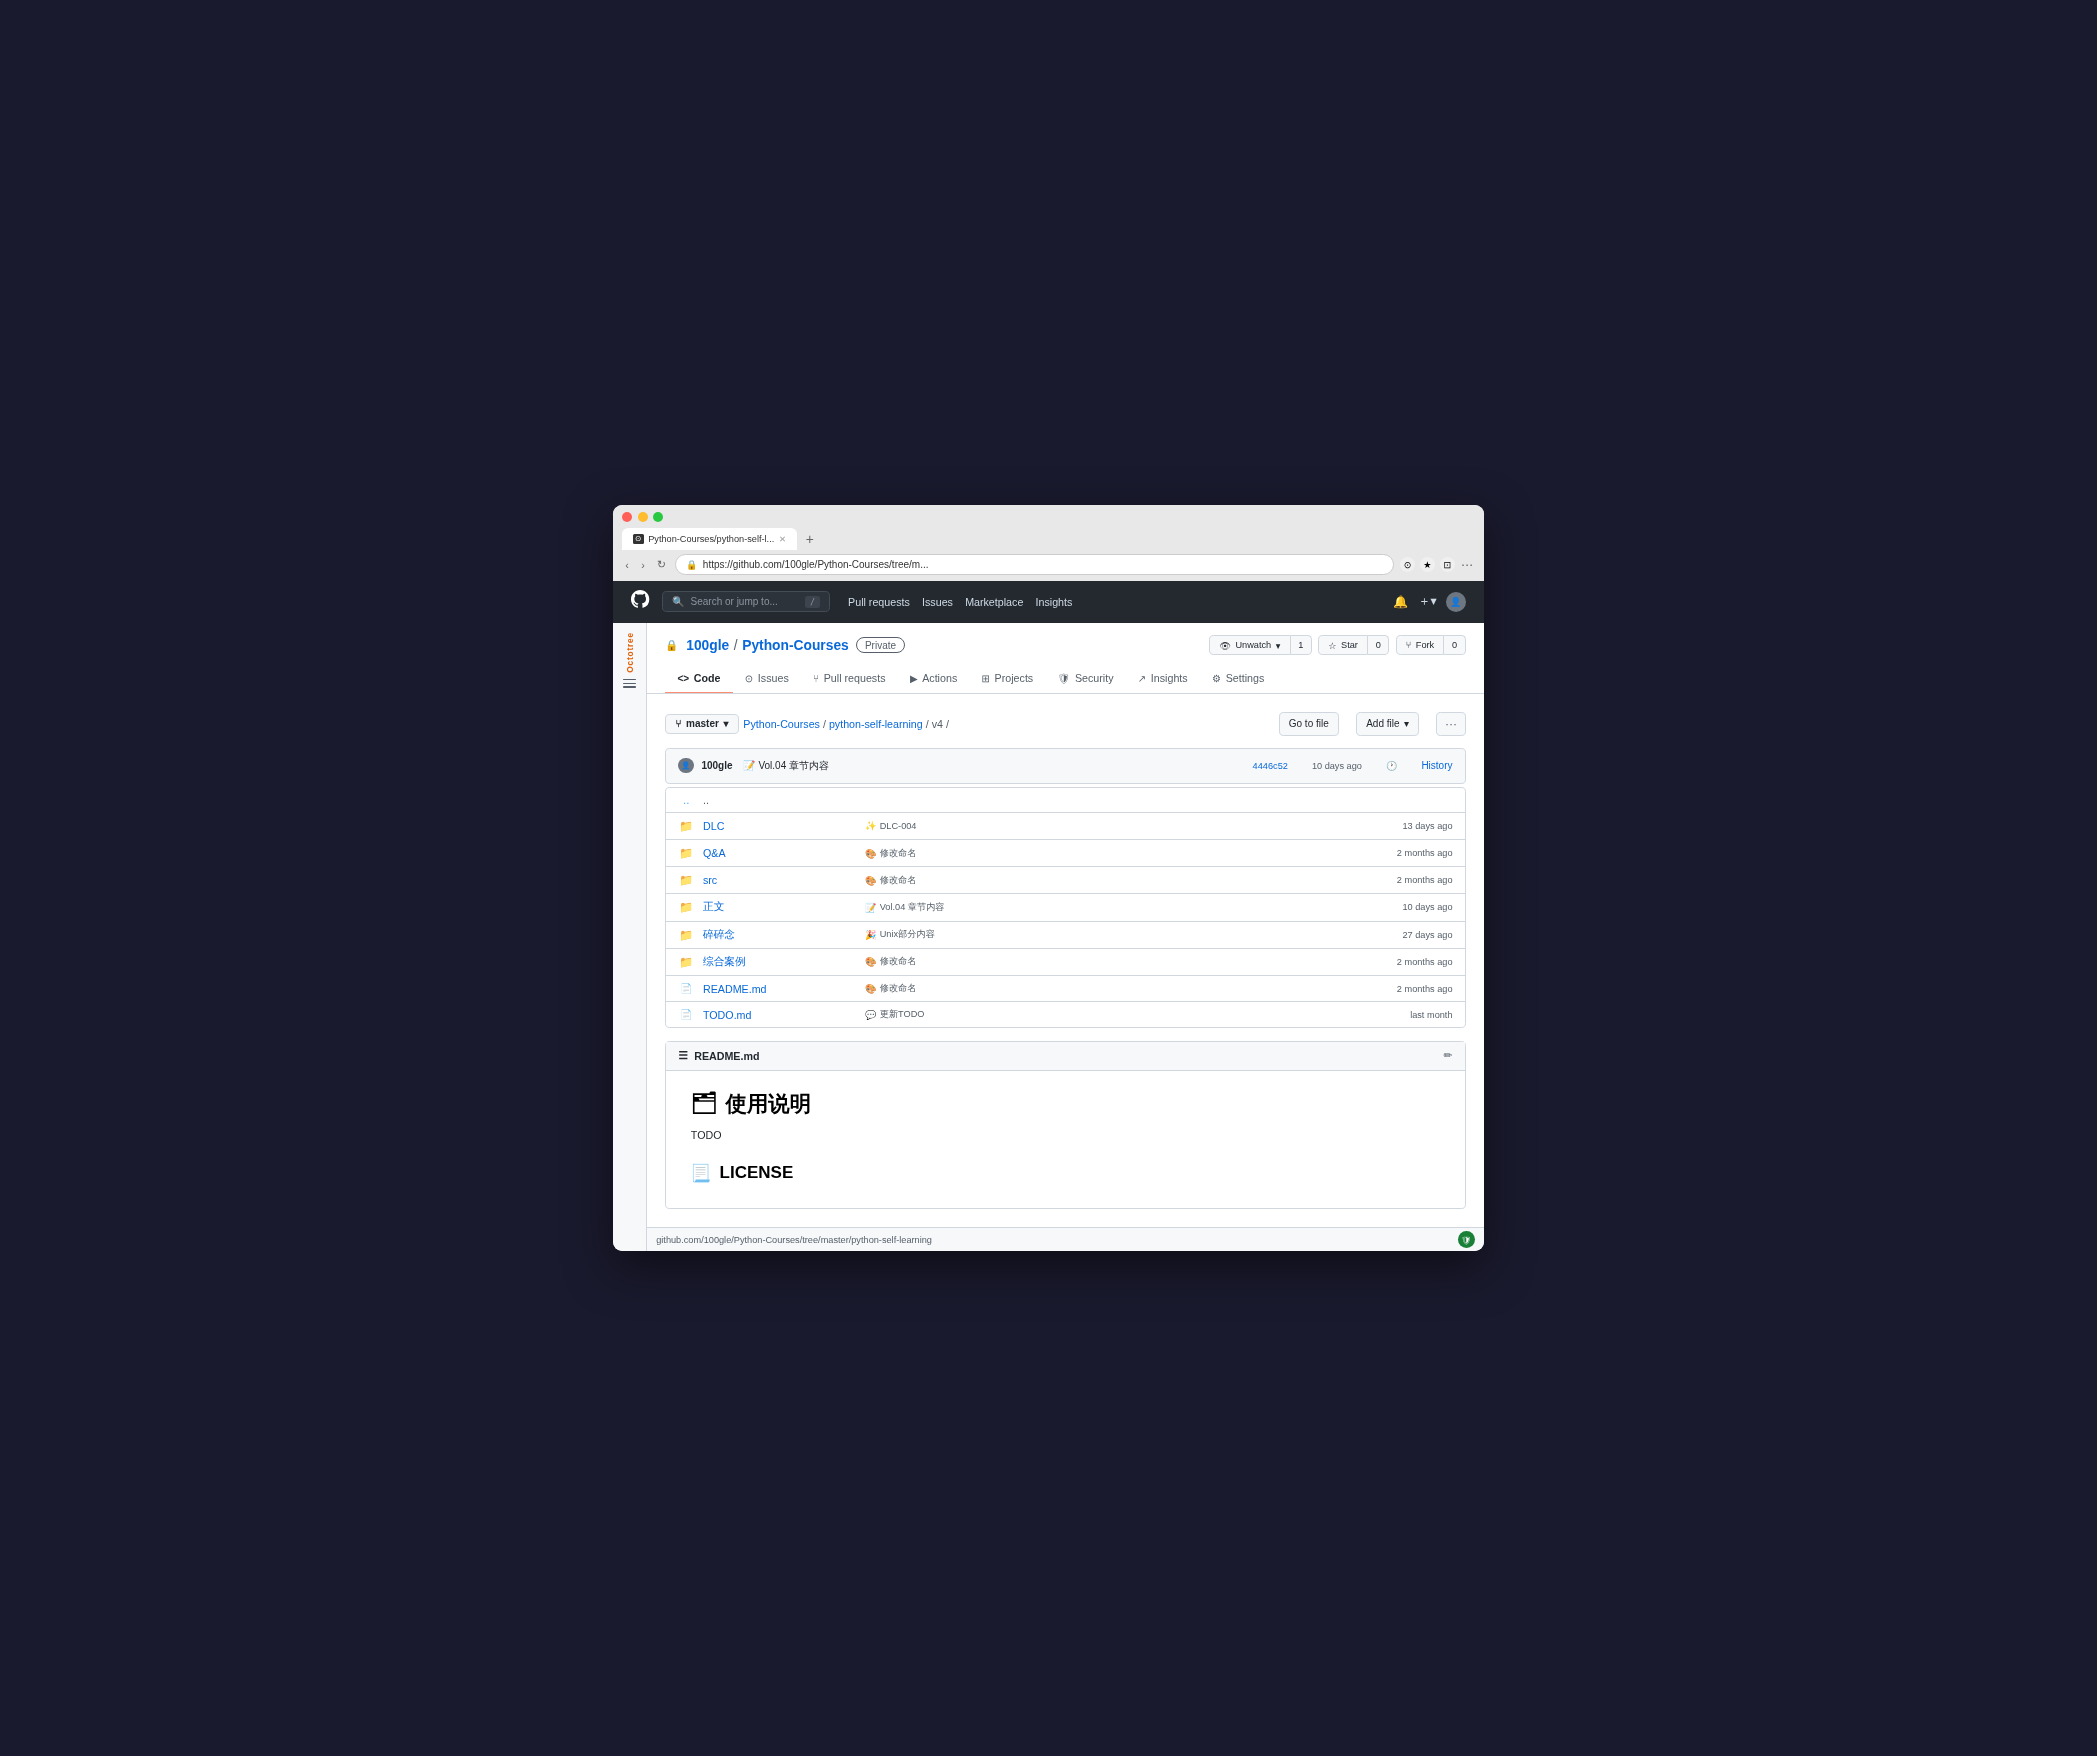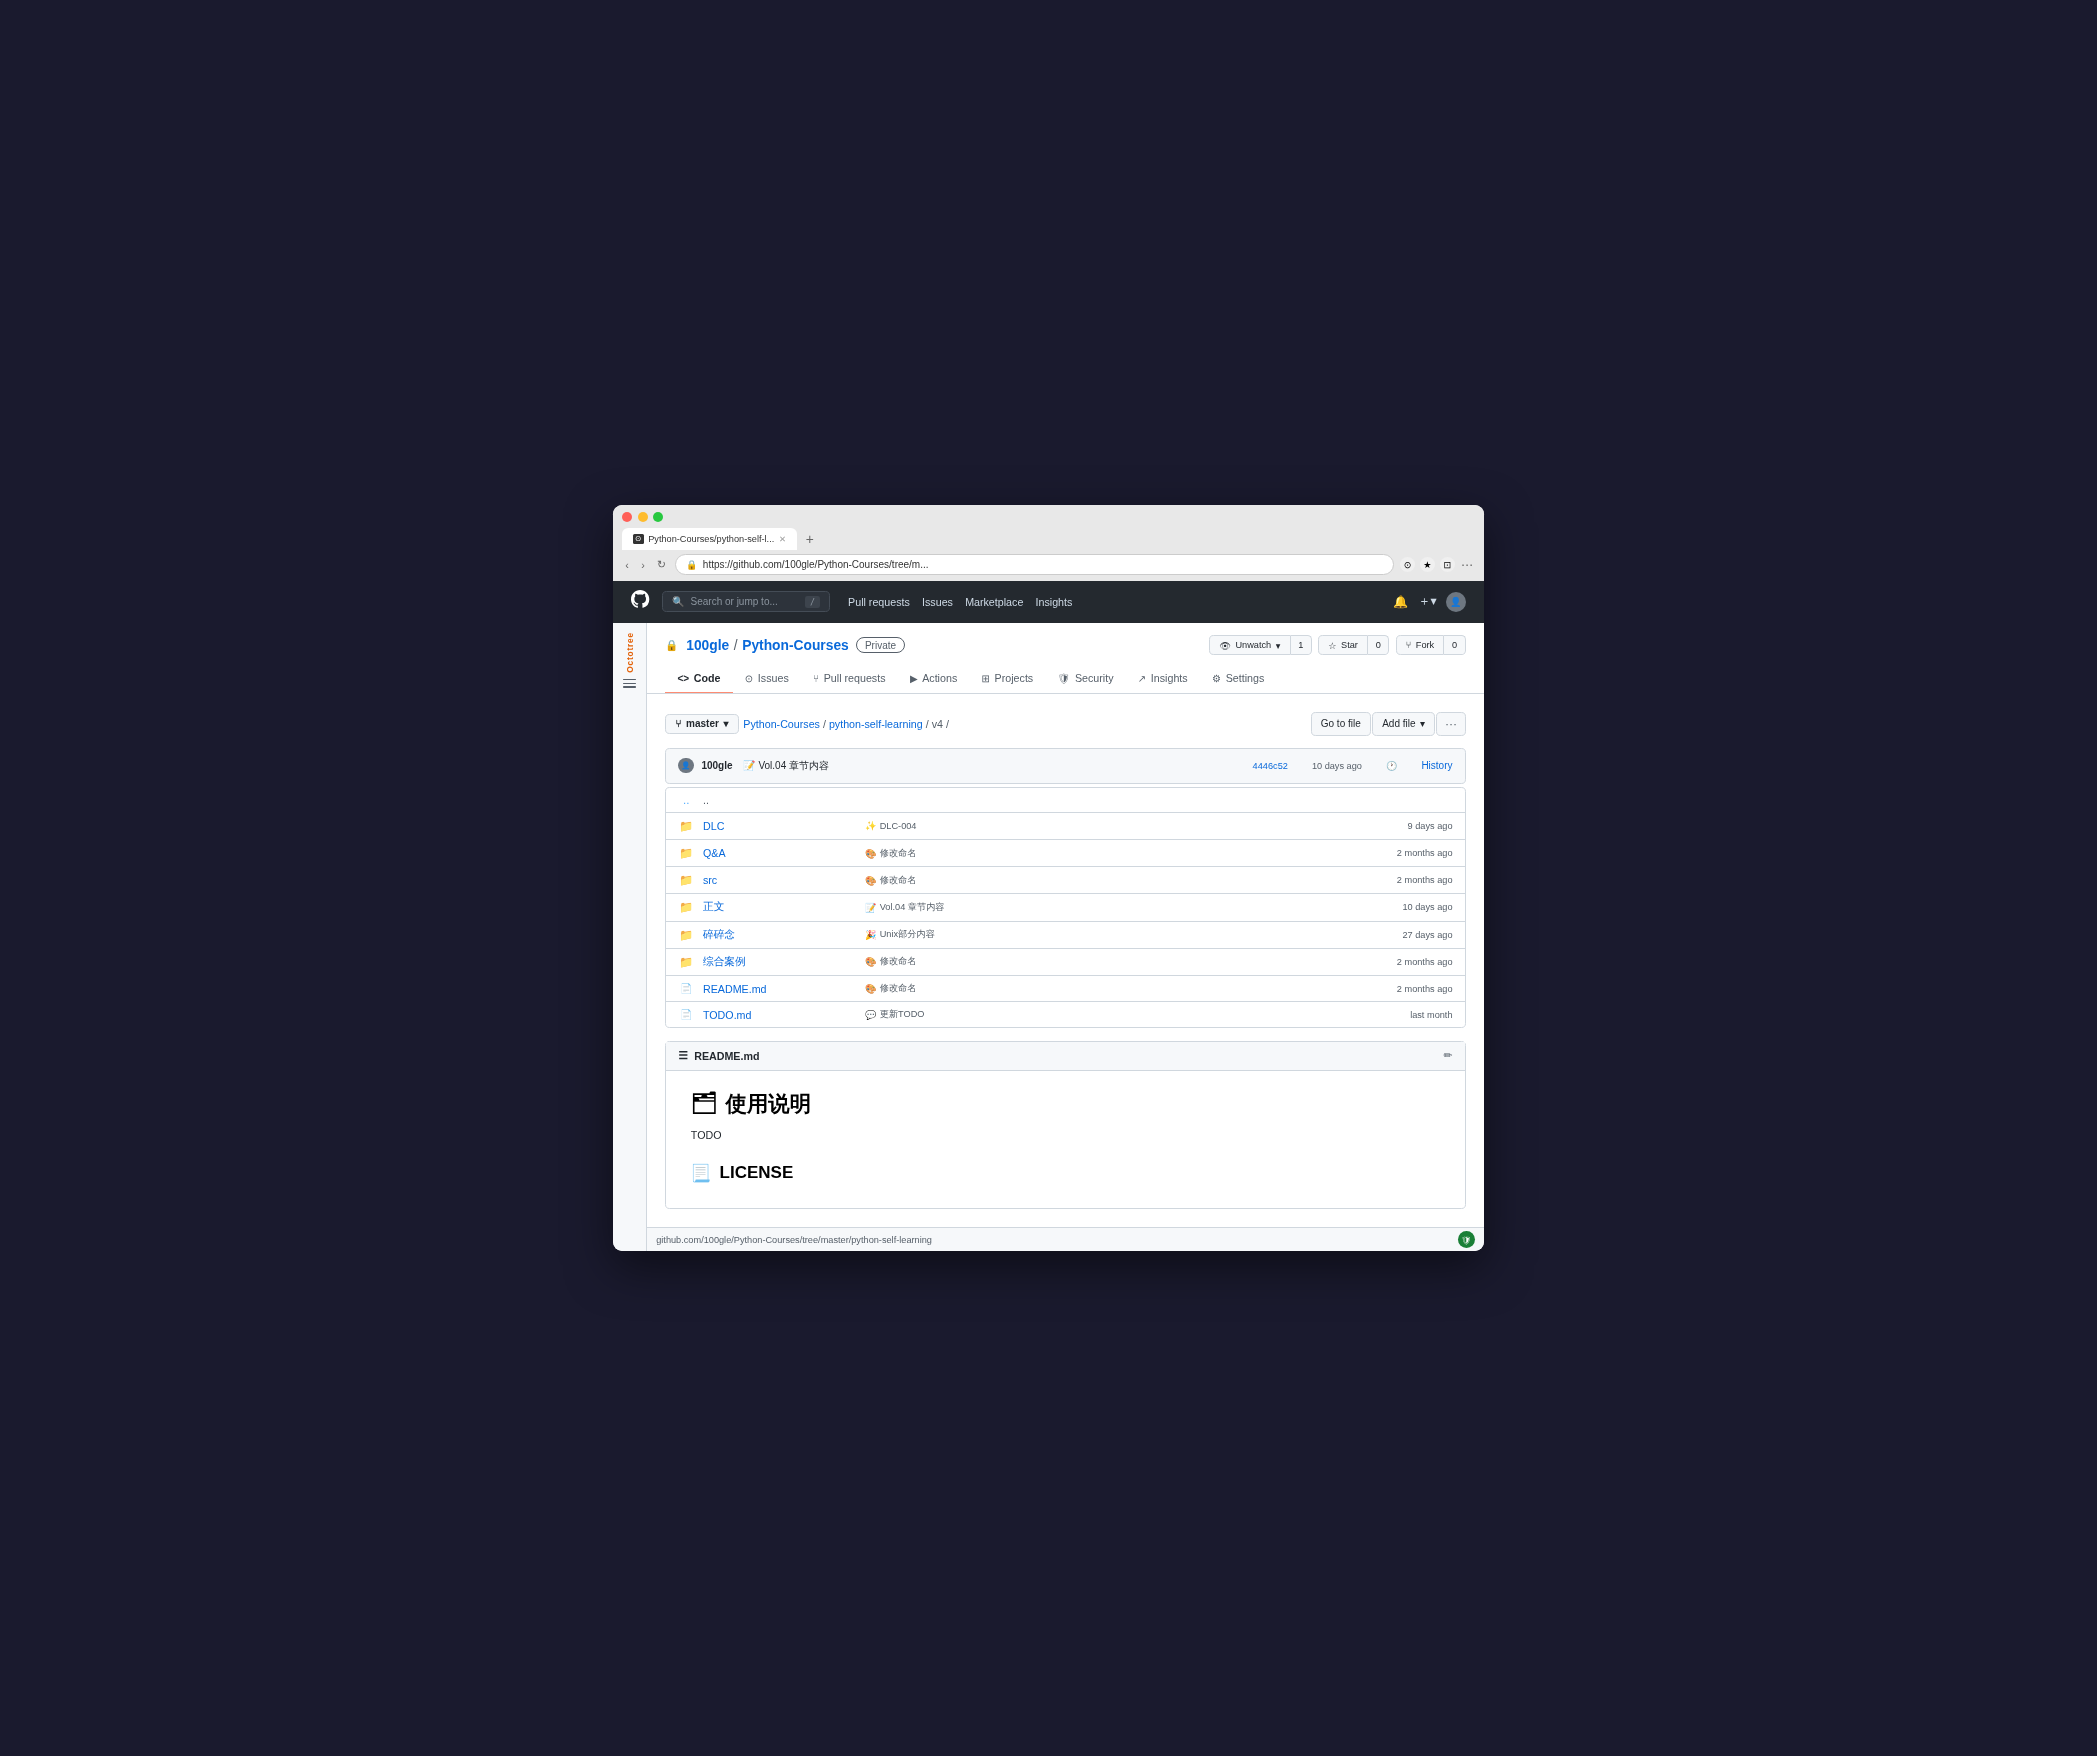--- a/index.html
+++ b/index.html
@@ -291,21 +291,21 @@
       display: flex;
       align-items: center;
       gap: 4.6px;
       color: #24292f;
       font-weight: 600;
     }
     .breadcrumb-path a { color: #0969da; text-decoration: none; }
     .breadcrumb-path span { color: #57606a; }
     .breadcrumb-actions {
       display: flex;
-      gap: 1px;
+      gap: 17px;
     }
     .file-btn {
       background: #f6f8fa;
       border: 0.8px solid #d0d7de;
       border-radius: 4.6px;
       padding: 3.8px 9.2px;
       font-size: 10px;
       cursor: pointer;
       color: #24292f;
       display: flex;
@@ -674,21 +674,21 @@
             <a class="file-name" style="color:#57606a">..</a>
           </div>
 
           <div class="file-row">
             <span class="file-icon folder">📁</span>
             <a class="file-name">DLC</a>
             <div class="file-commit">
               <span>✨</span>
               <span>DLC-004</span>
             </div>
-            <span class="file-time">9 days ago</span>
+            <span class="file-time">13 days ago</span>
           </div>
 
           <div class="file-row">
             <span class="file-icon folder">📁</span>
             <a class="file-name">Q&amp;A</a>
             <div class="file-commit">
               <span>🎨</span>
               <span>修改命名</span>
             </div>
             <span class="file-time">2 months ago</span>

